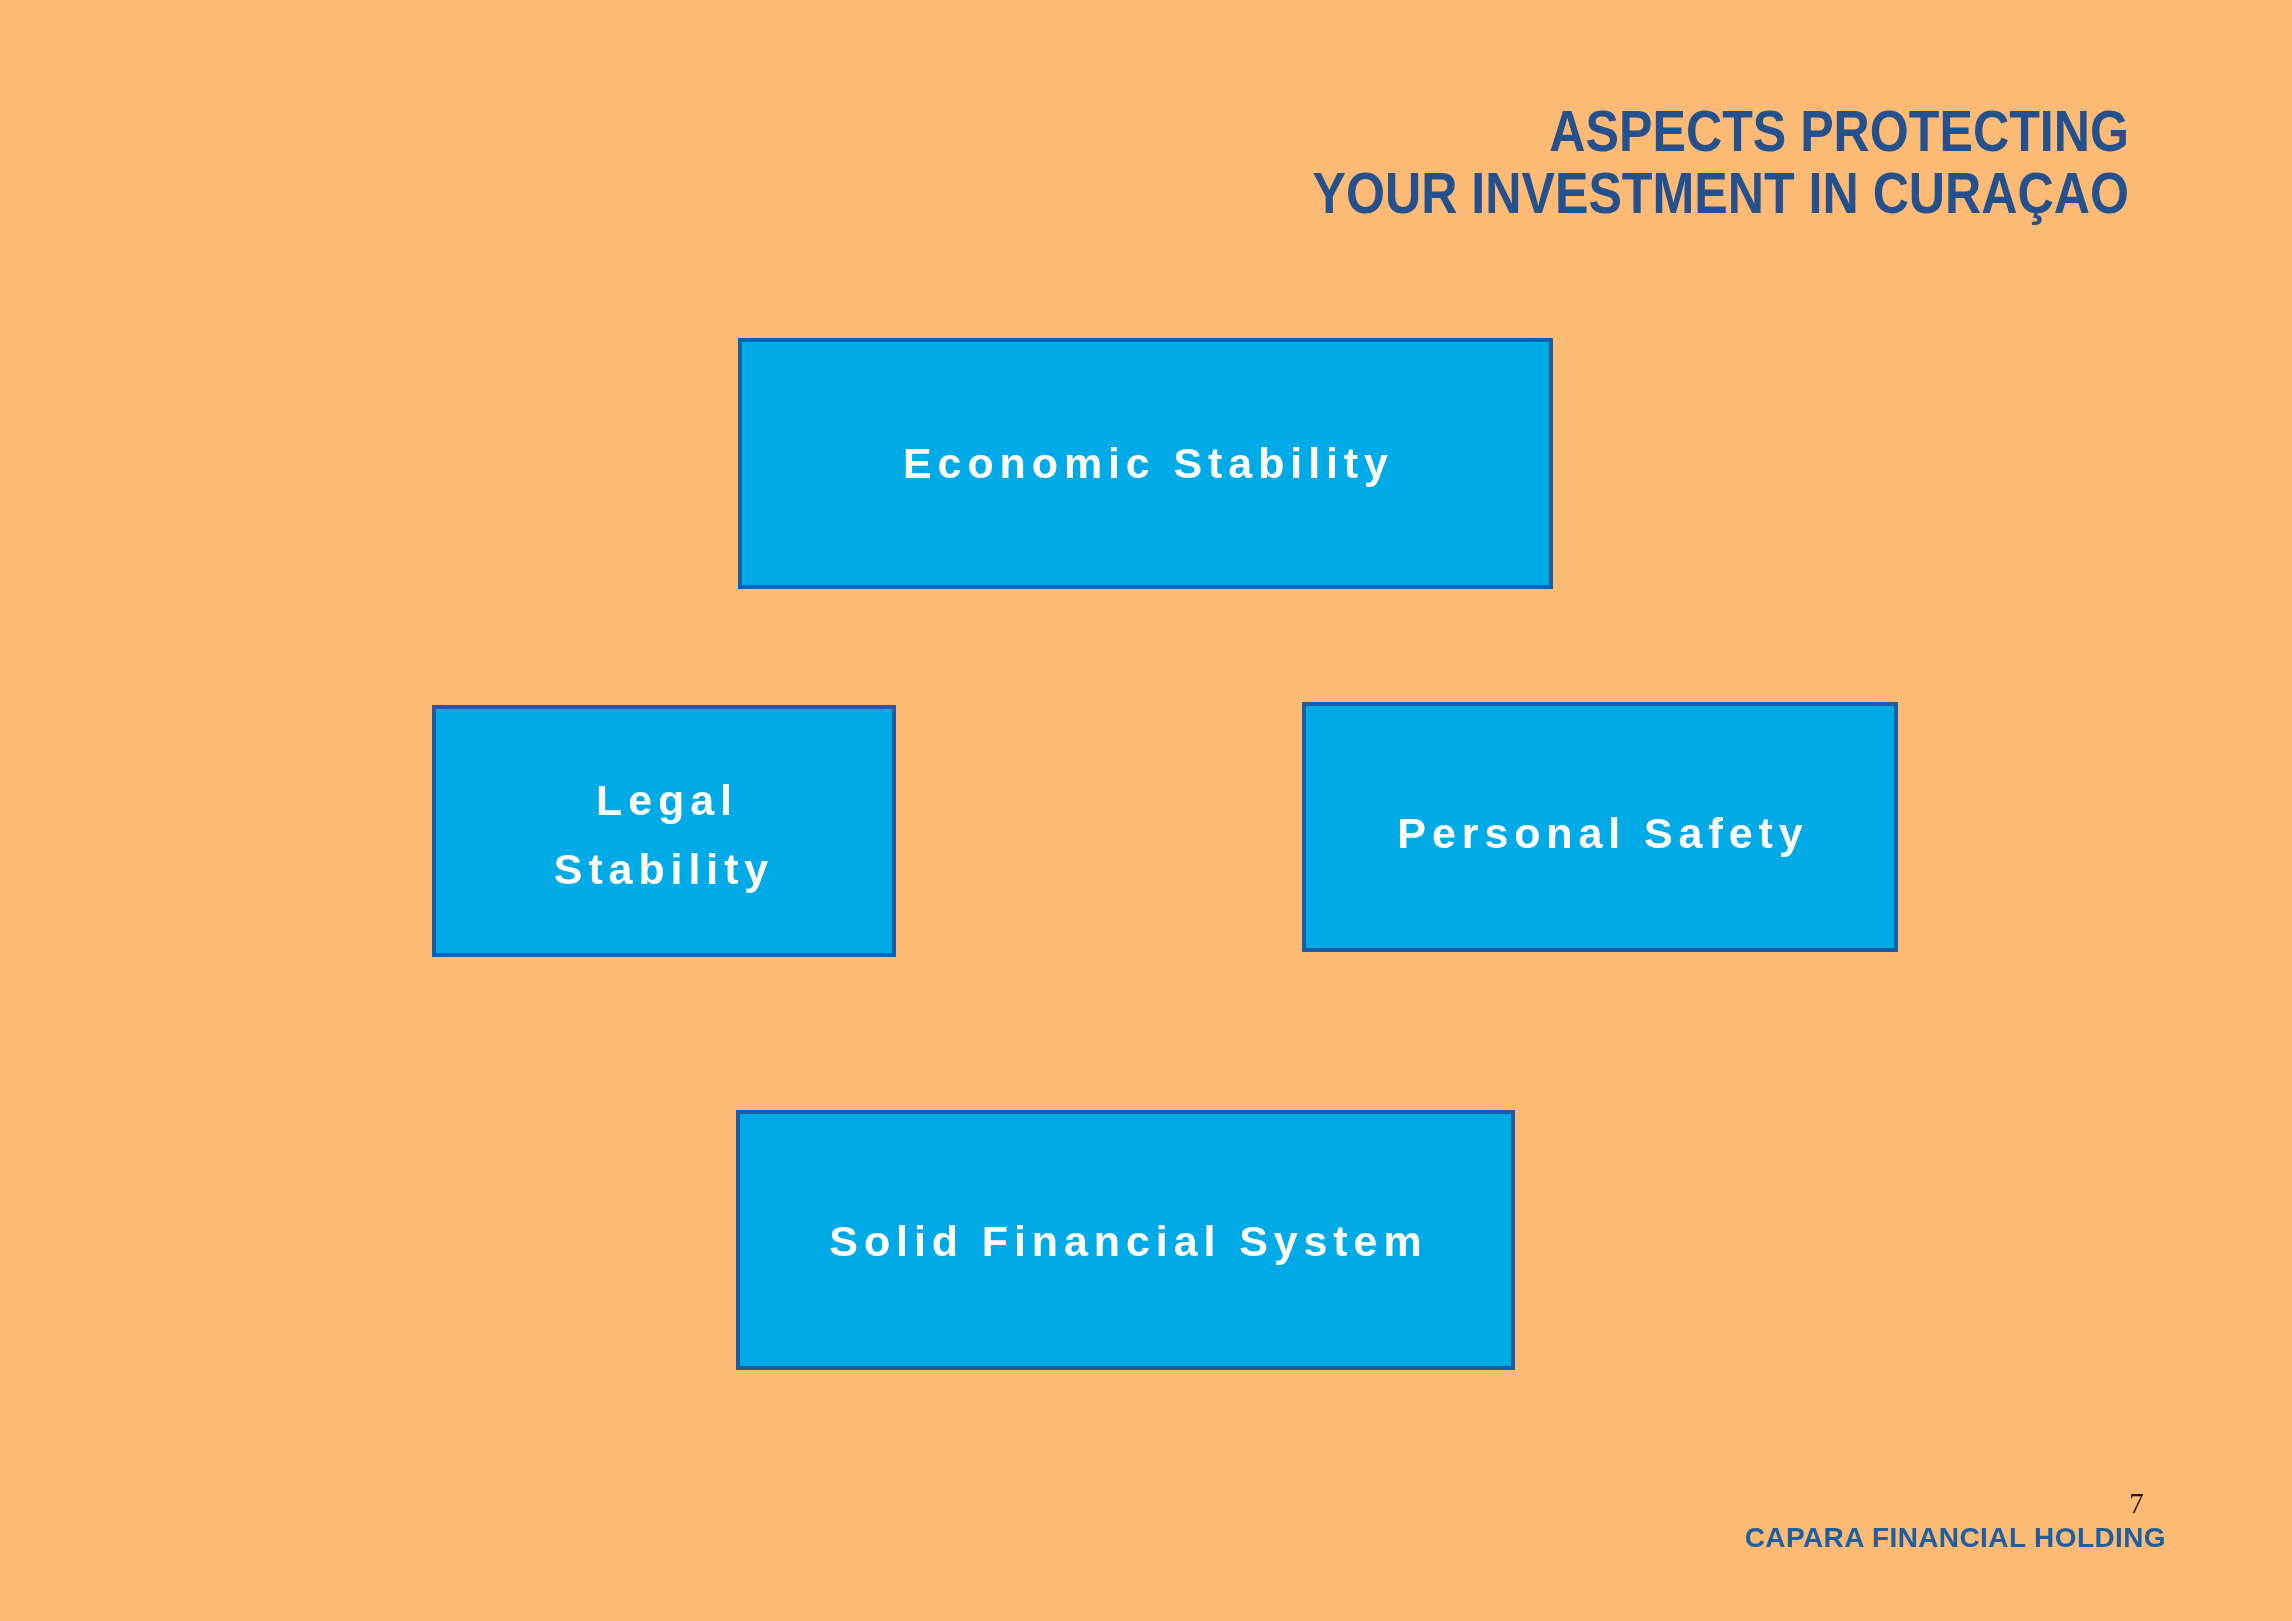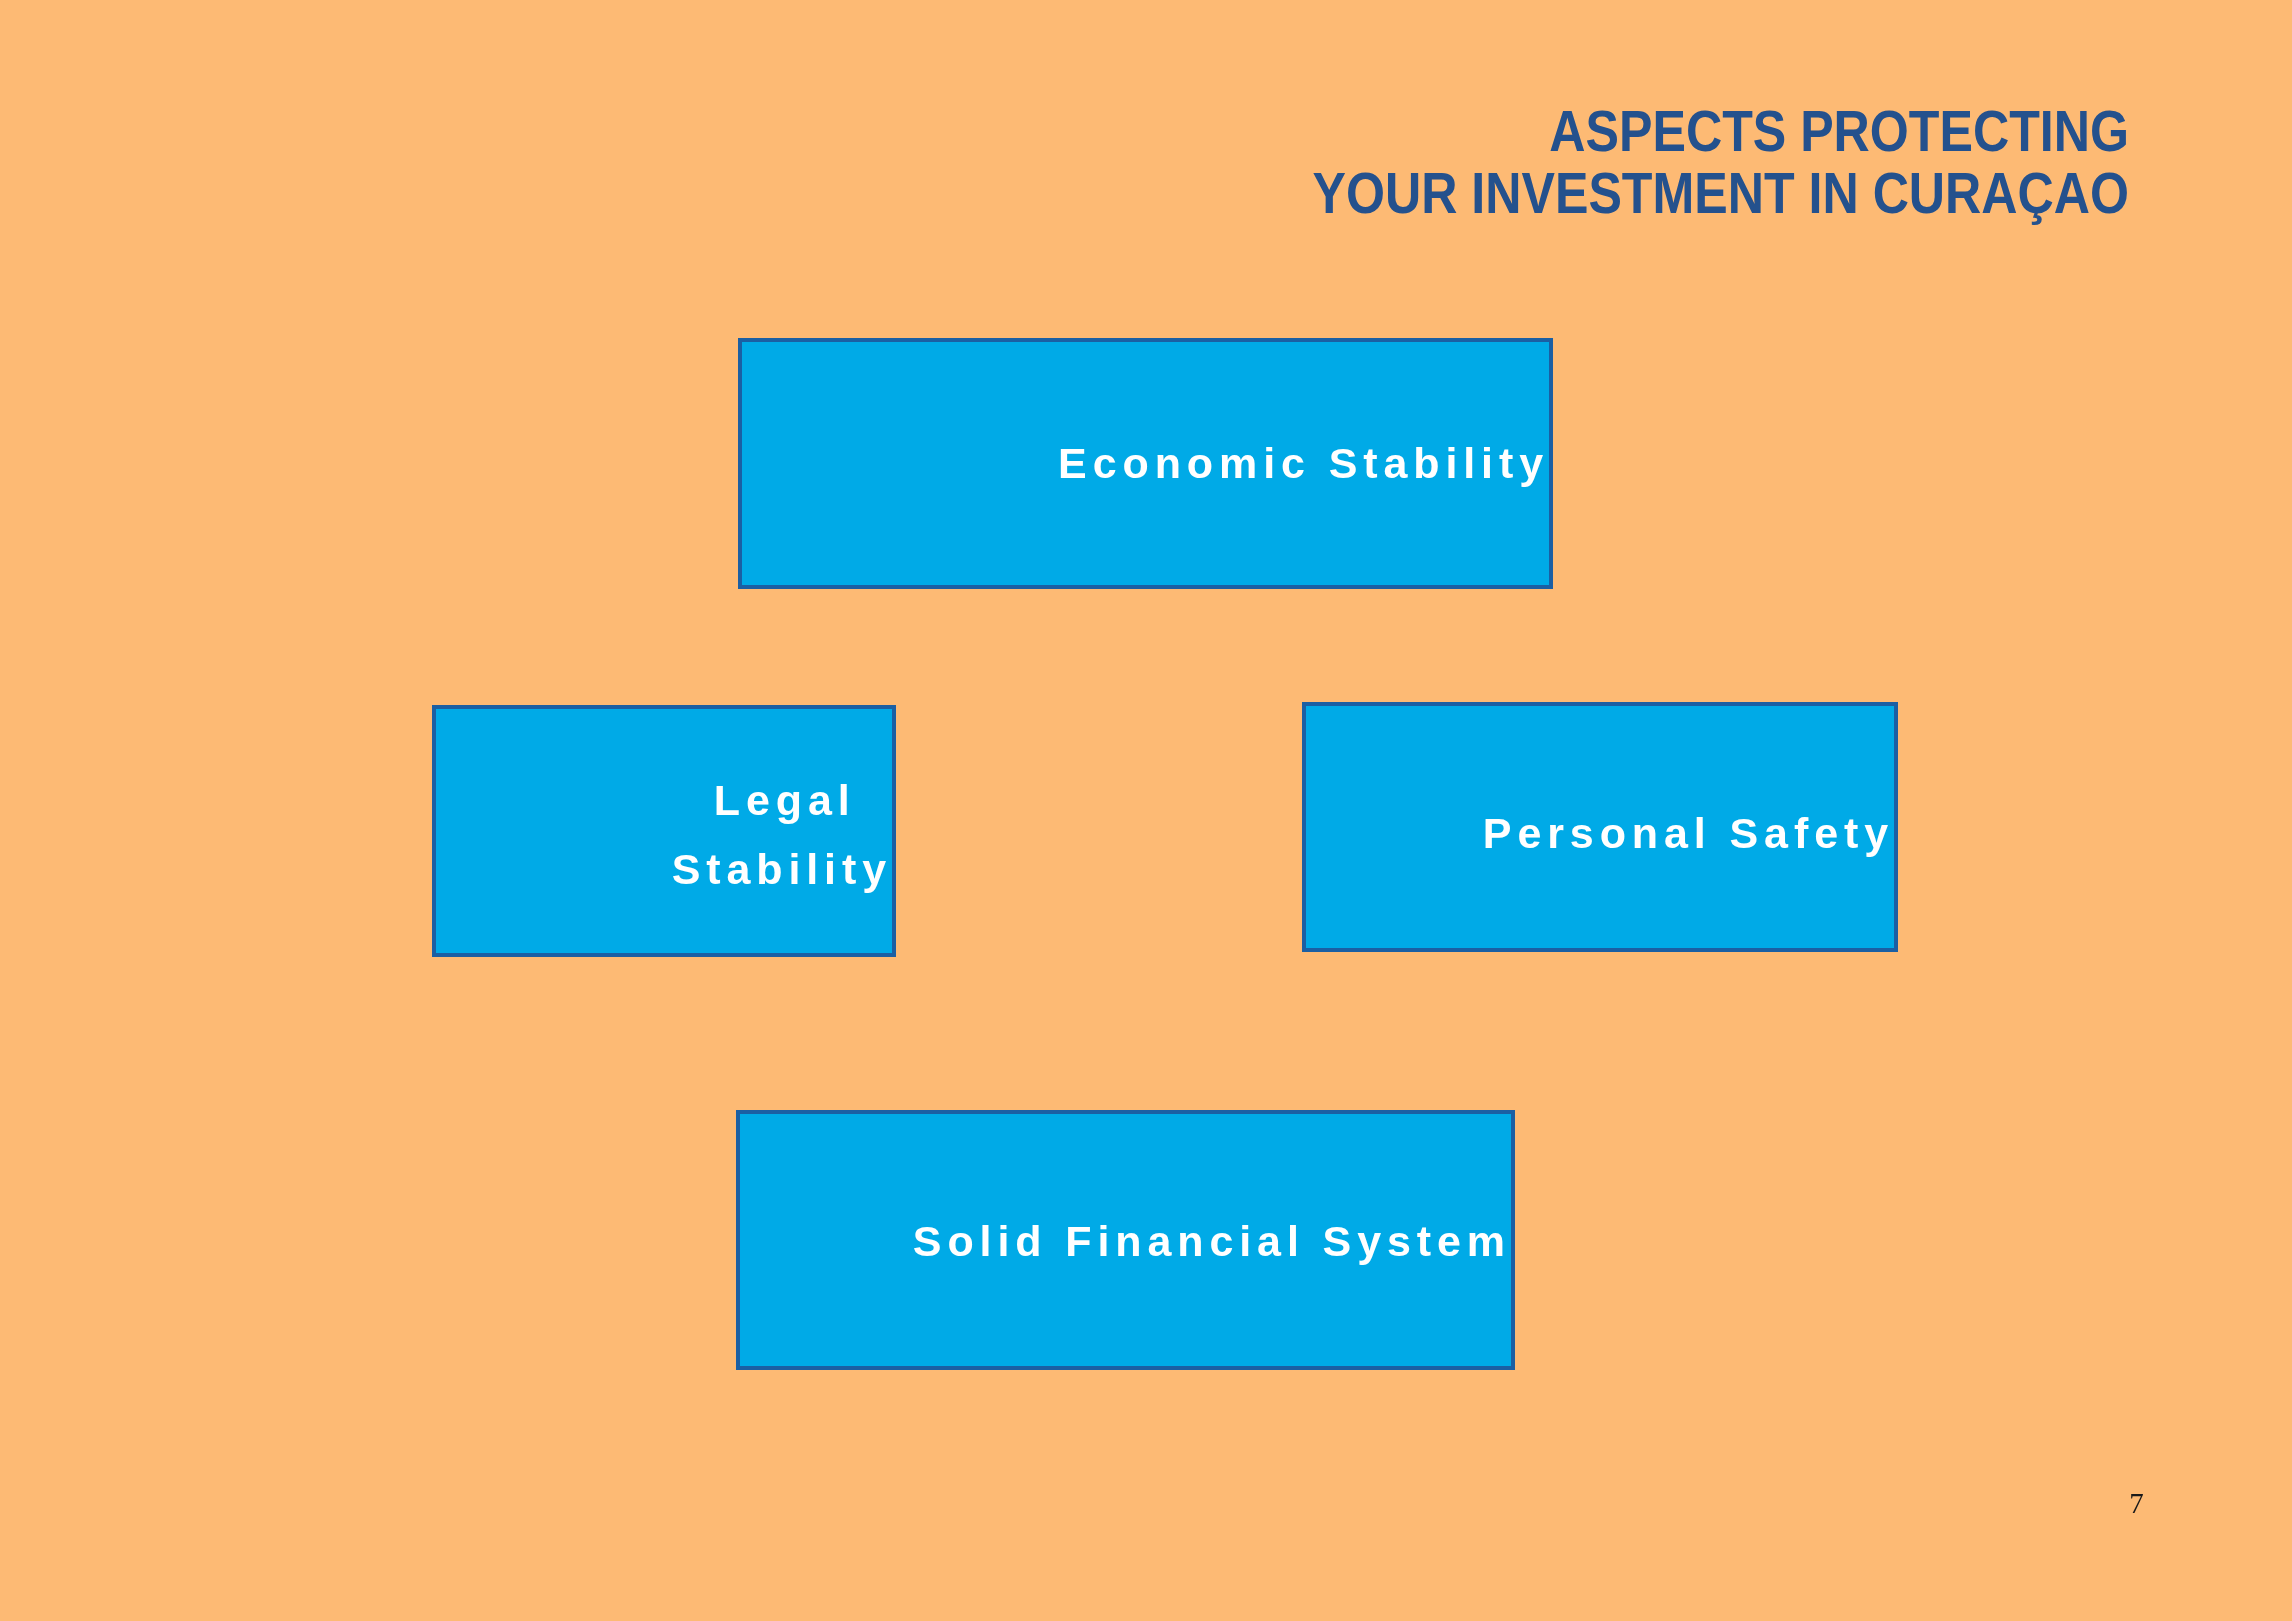--- a/index.html
+++ b/index.html
@@ -41,21 +41,21 @@
   }
 
   
   .flow-box {
     position: absolute;
     background: #00AAE7;
     border: 4.9px solid #1B5FA3;
     box-sizing: border-box;
     display: flex;
     align-items: center;
-    justify-content: flex-end;
+    justify-content: center;
     text-align: center;
   }
   .flow-box .box-label {
     color: #FFFFFF;
     font-family: "Liberation Sans", sans-serif;
     font-weight: bold;
     font-size: 43px;
     line-height: 69px;
     letter-spacing: 5.9px;
     text-indent: 5.9px;
@@ -145,15 +145,16 @@
 
   <div class="flow-box" id="box-personal-safety">
     <span class="box-label">Personal Safety</span>
   </div>
 
   <div class="flow-box" id="box-solid-financial-system">
     <span class="box-label">Solid Financial System</span>
   </div>
 
   <div class="page-number">7</div>
+  <div class="footer-brand">CAPARA FINANCIAL HOLDING</div>
 
 </div>
 
 
 </body></html>

